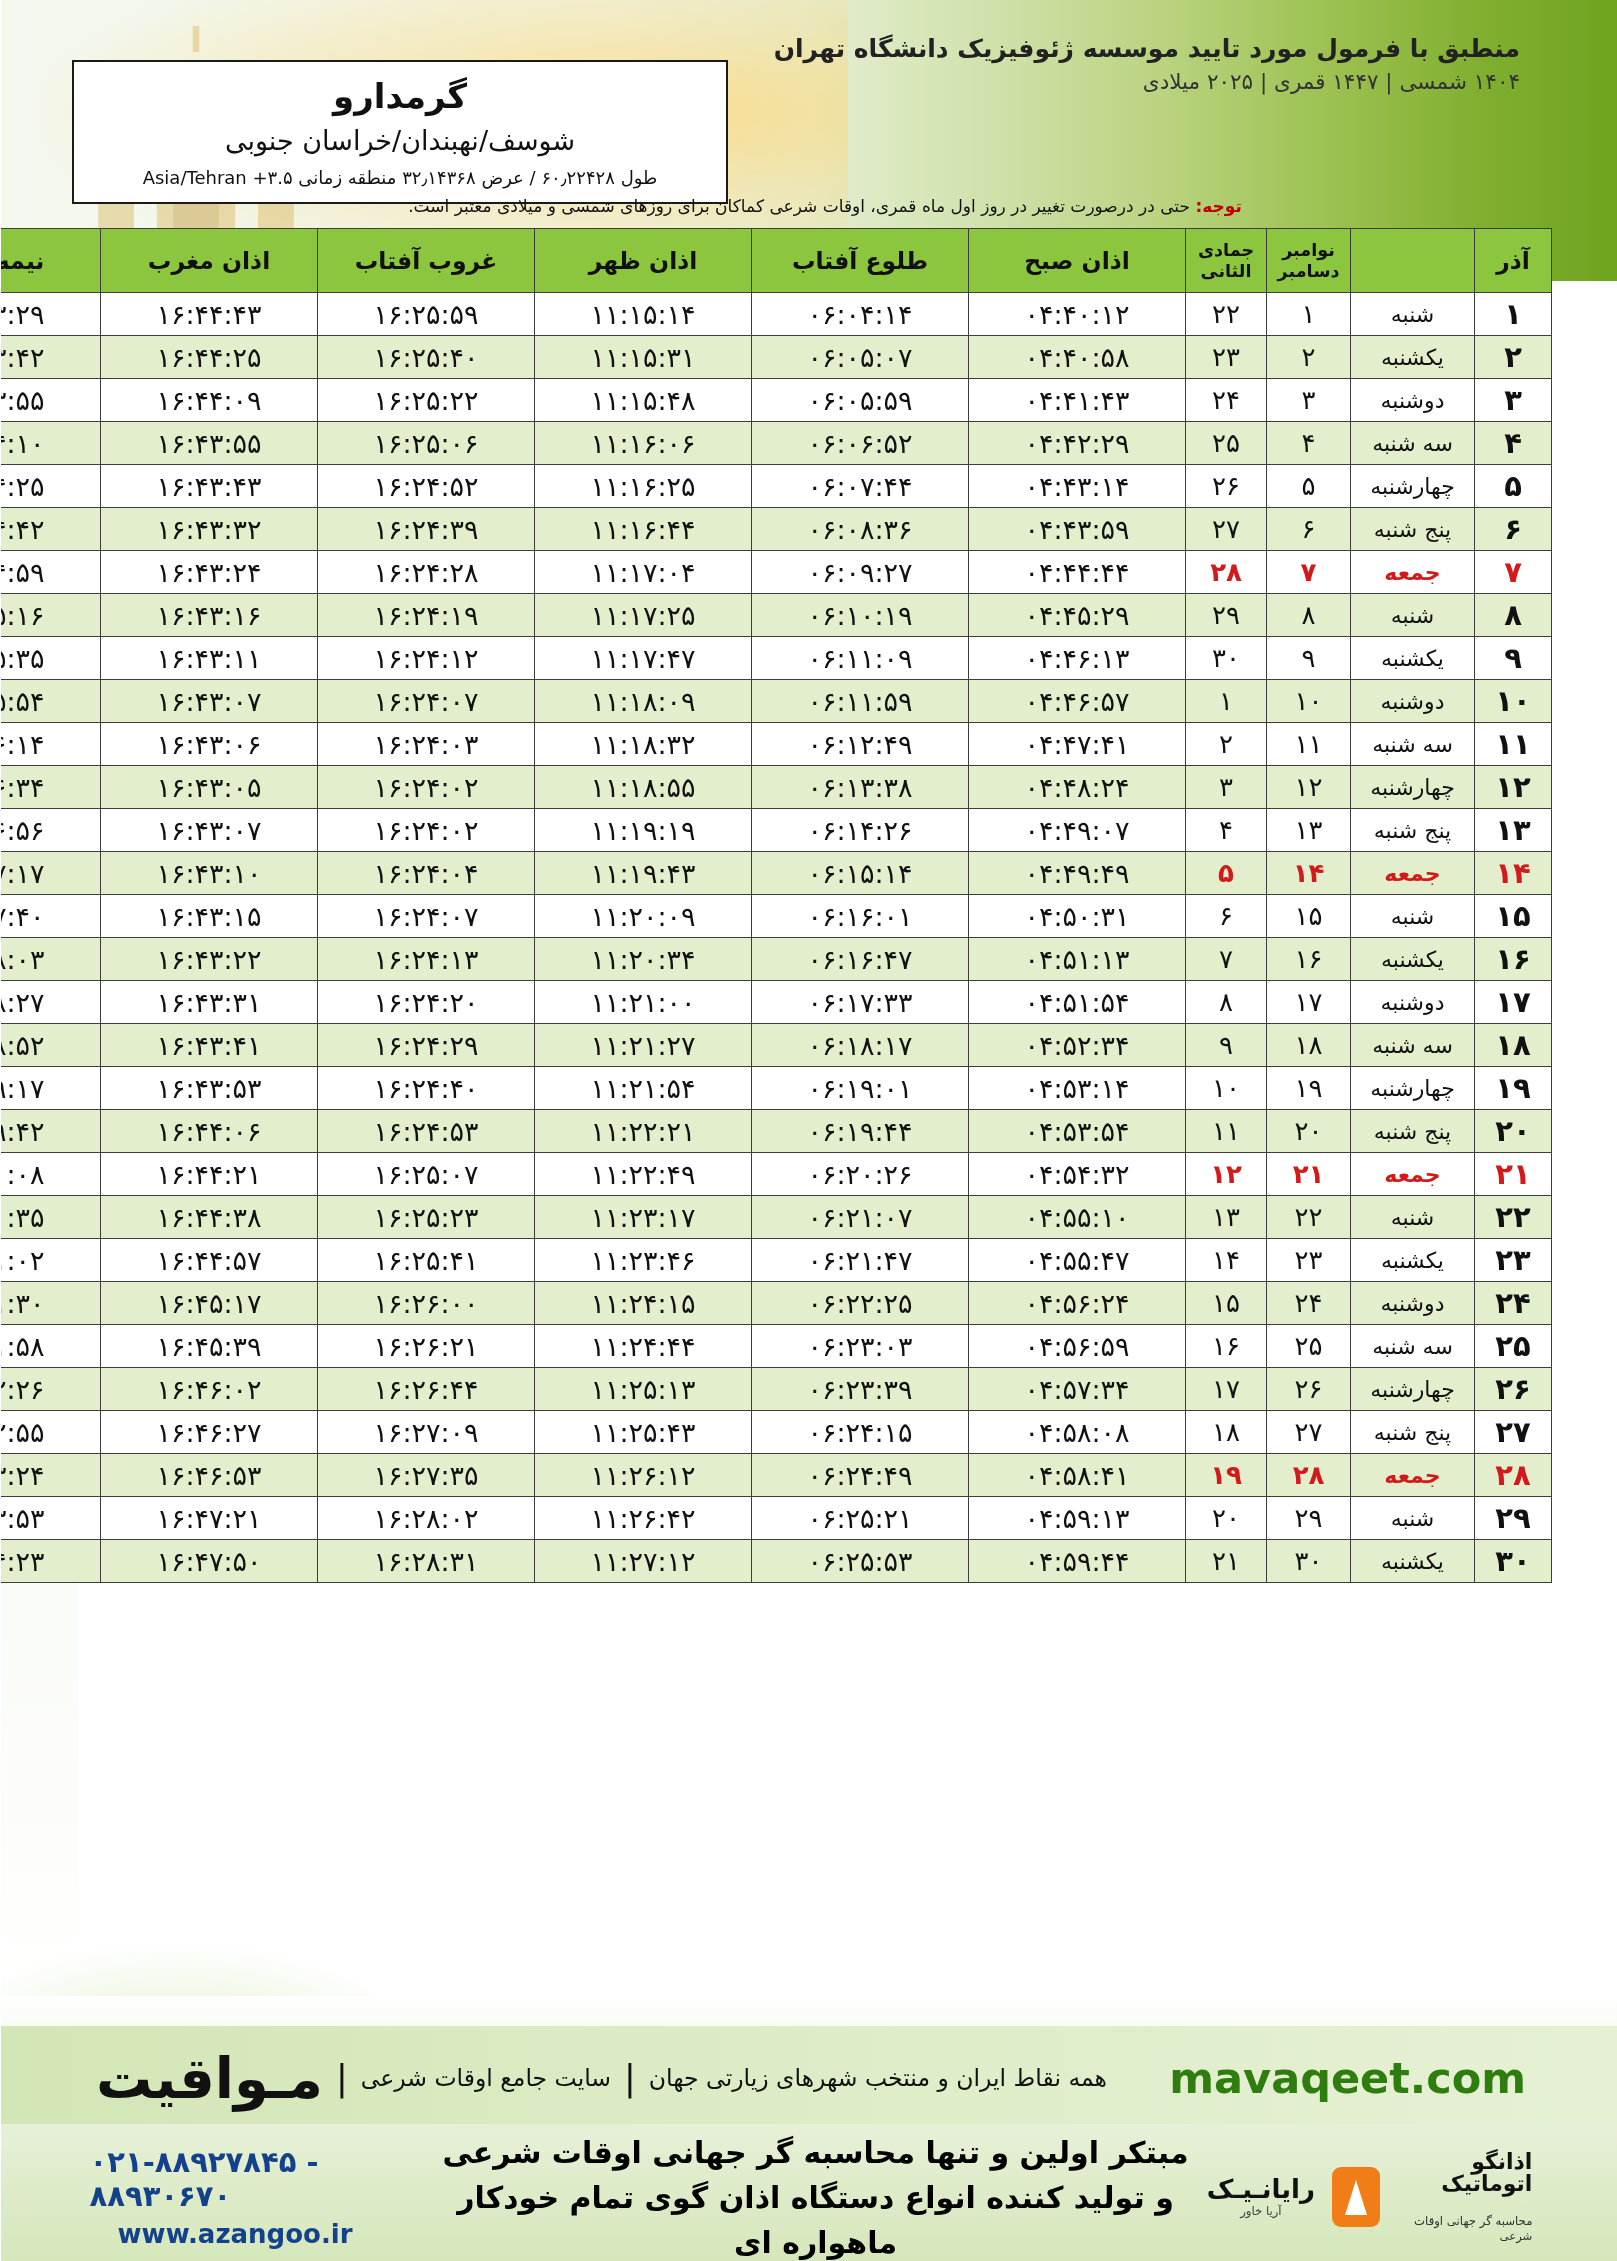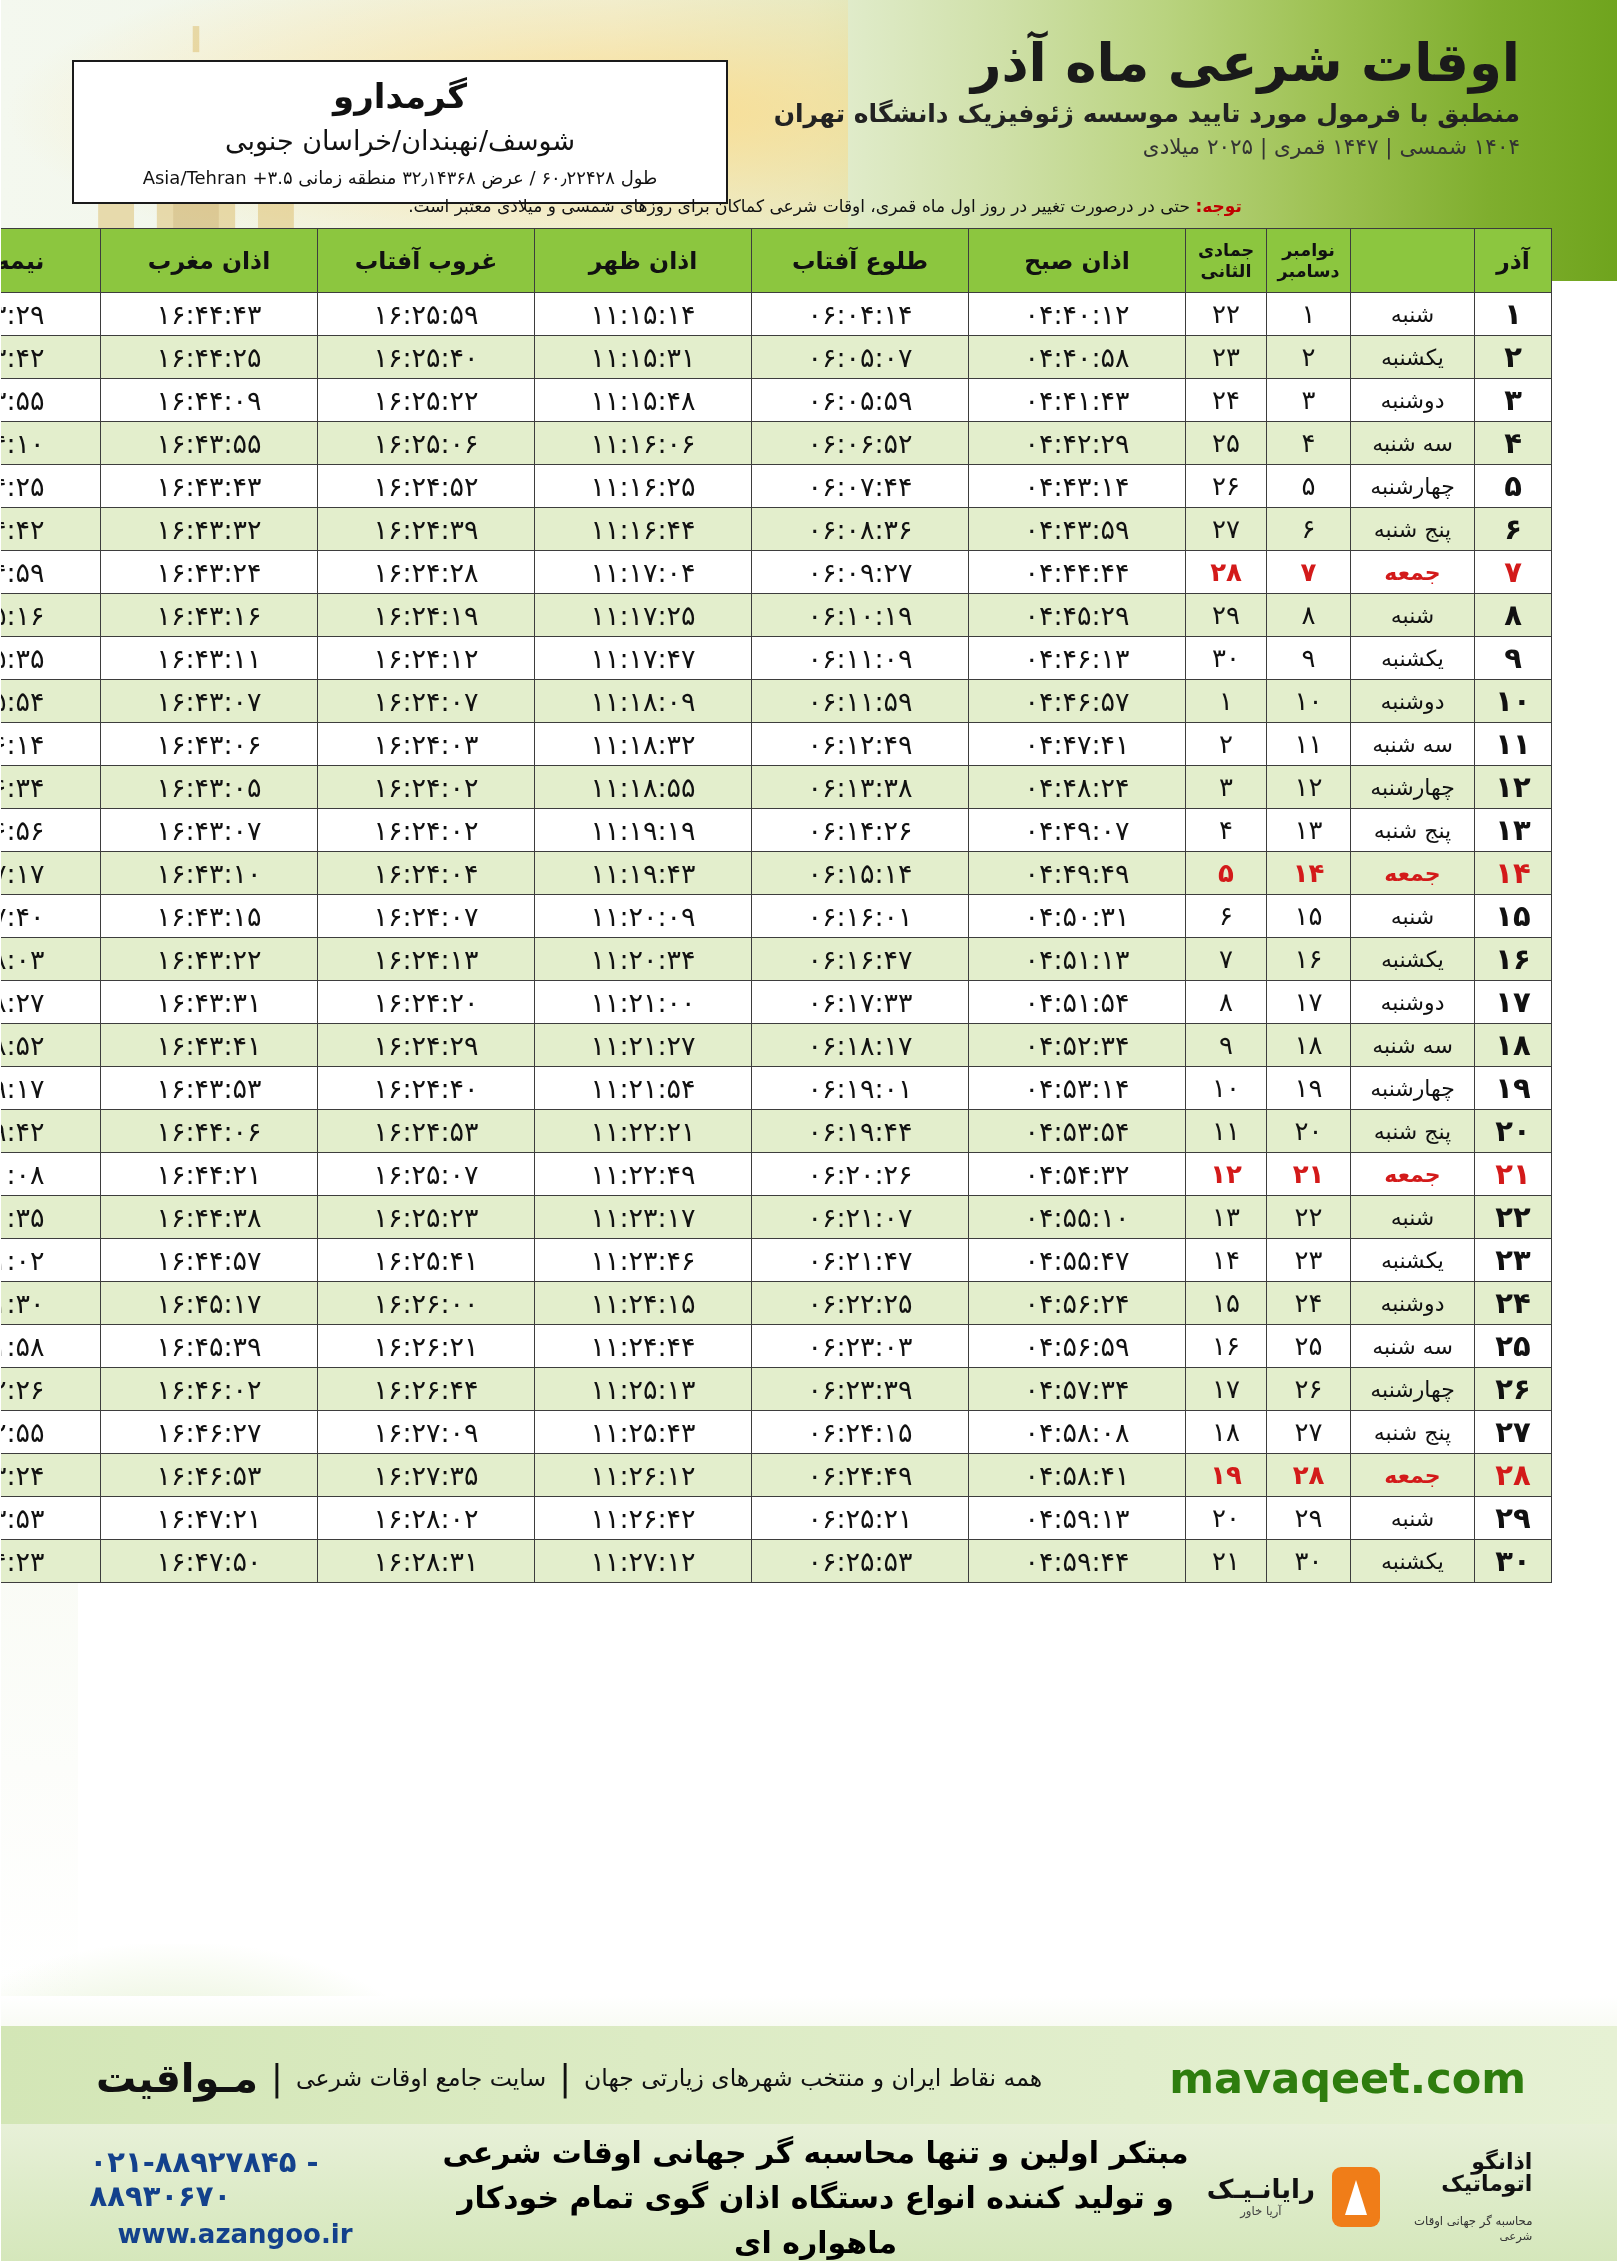--- a/index.html
+++ b/index.html
@@ -117,21 +117,21 @@
   
   .footer{
     position:absolute;top:2026px;left:0;width:1618px;height:236px;
   }
   .footer-band{
     position:absolute;top:0;left:70px;width:1482px;height:104px;
     display:flex;align-items:center;justify-content:space-between;
     padding:0 26px;box-sizing:border-box;
   }
   .brand-right{display:flex;align-items:center;gap:13px;direction:rtl;}
-  .brand-fa{font-size:40px;font-weight:bold;color:#111;letter-spacing:-1.3px;}
+  .brand-fa{font-size:56px;font-weight:bold;color:#111;letter-spacing:-1.3px;}
   .brand-sep{font-size:35px;color:#111;}
   .brand-desc{font-size:23.5px;color:#111;}
   .brand-url{
     font-size:43px;font-weight:bold;color:#2e7d0e;direction:ltr;
     font-family:"DejaVu Sans","Liberation Sans",sans-serif;
   }
   .footer-bottom{
     position:absolute;top:114px;left:70px;width:1482px;height:114px;
     display:flex;align-items:center;justify-content:space-between;
     padding:0 19.6px;box-sizing:border-box;direction:rtl;
@@ -177,21 +177,20 @@
   <g fill="#bb9540" opacity="0.6">
     <rect x="175" y="250" width="70" height="150" rx="35"></rect>
   </g>
 </svg>
 <div class="bg-left-strip"></div>
 <div class="corner-glow"></div>
 <div class="bg-bottom"></div>
 
 <div class="header">
   <div class="title-block">
-    <div class="main-title">اوقات شرعی ماه آذر</div>
     <div class="sub-title">منطبق با فرمول مورد تایید موسسه ژئوفیزیک دانشگاه تهران</div>
     <div class="year-line">۱۴۰۴ شمسی | ۱۴۴۷ قمری | ۲۰۲۵ میلادی</div>
   </div>
 
   <div class="city-box">
     <div class="city-name">گرمدارو</div>
     <div class="city-region">شوسف/نهبندان/خراسان جنوبی</div>
     <div class="city-coords">طول ۶۰٫۲۲۴۲۸ / عرض ۳۲٫۱۴۳۶۸ منطقه زمانی Asia/Tehran +۳.۵</div>
   </div>
 

